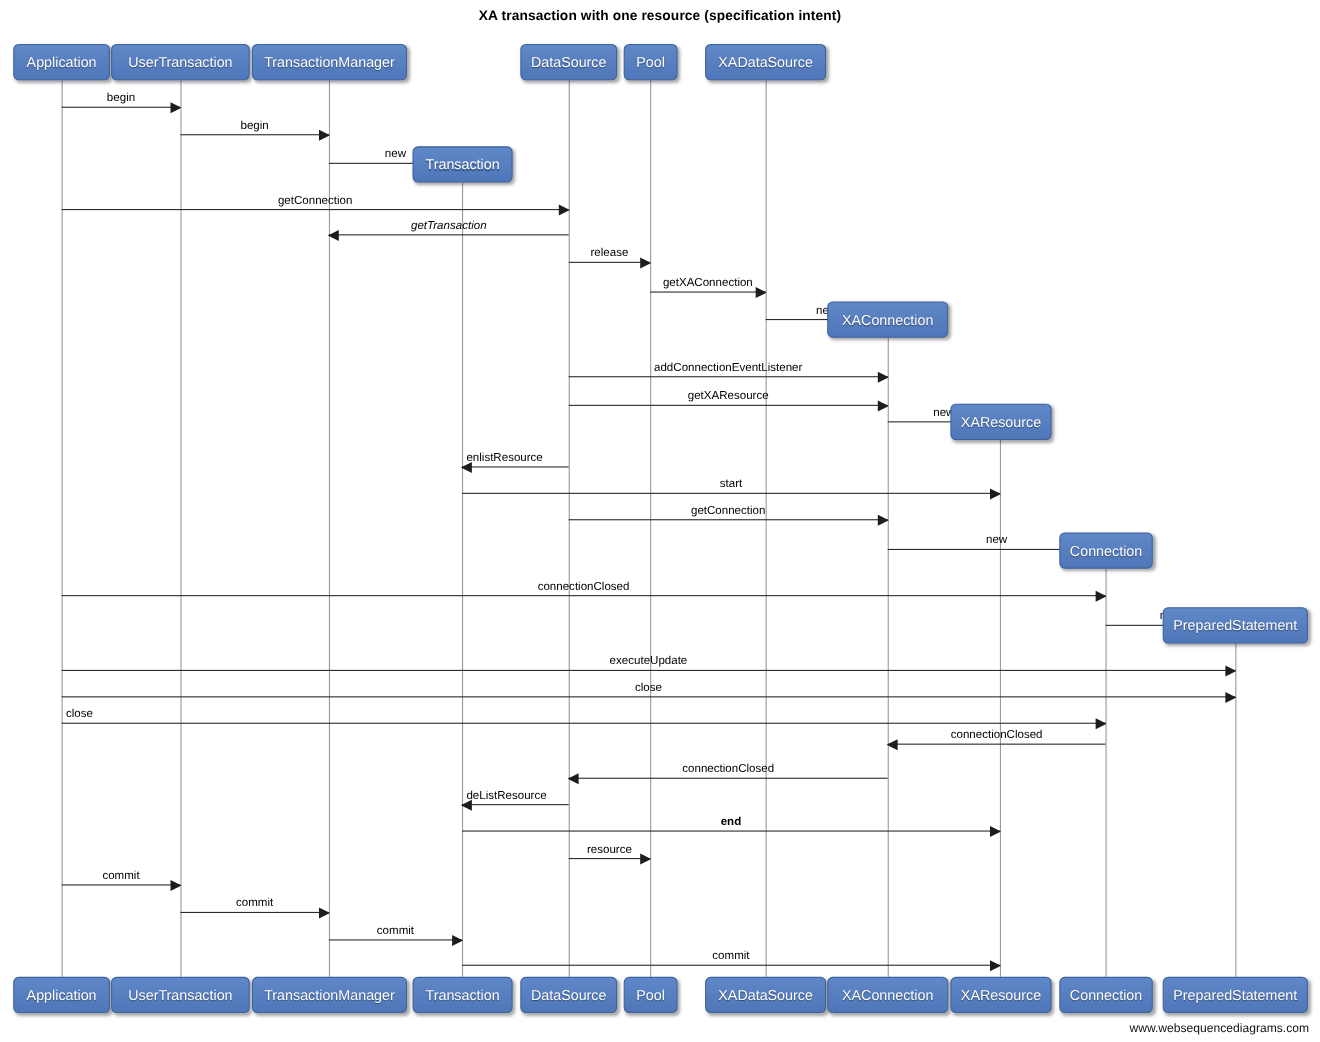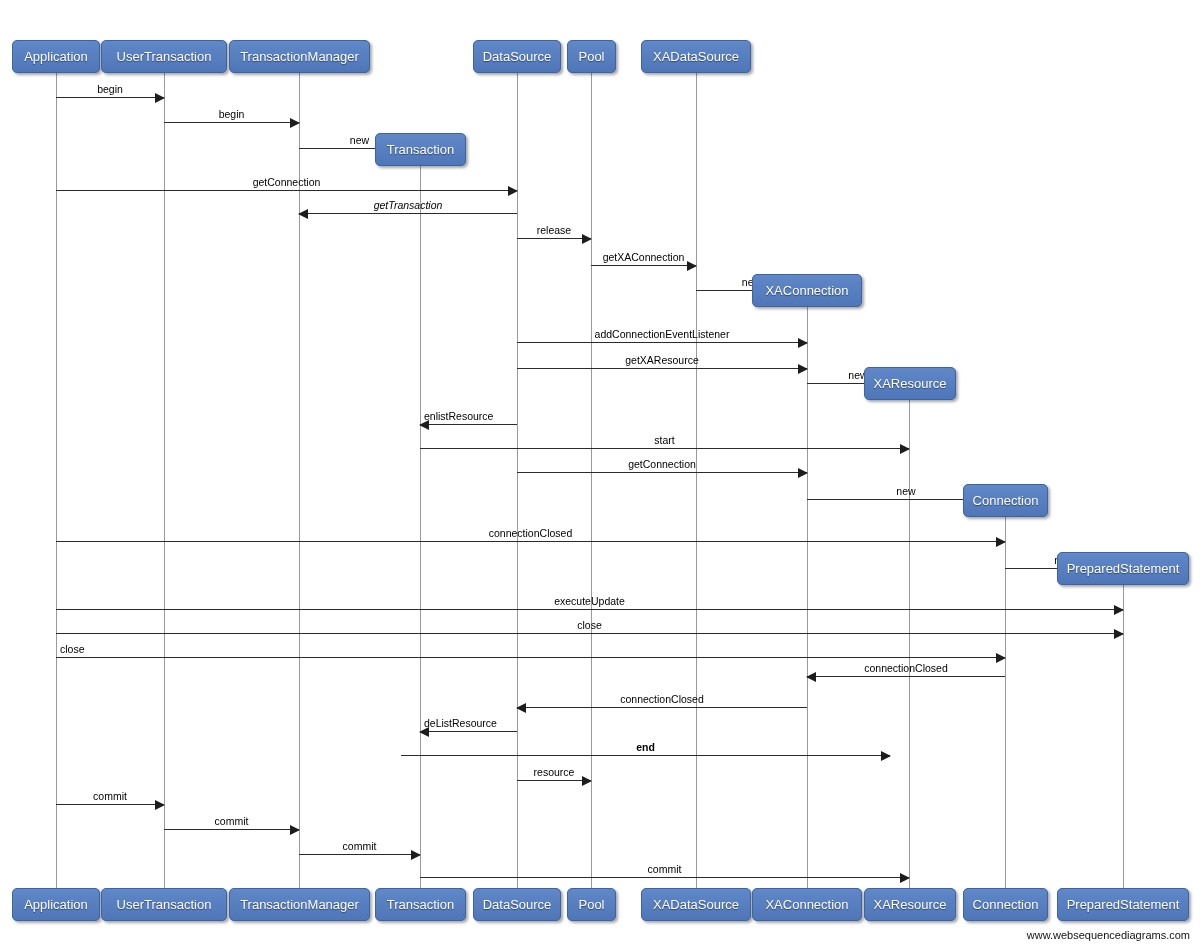--- a/index.html
+++ b/index.html
@@ -101,20 +101,21 @@
     font-size: 11px;
     color: #111111;
     white-space: nowrap;
   }
 </style>
 </head>
 <body>
 
 <div id="canvas">
 
+  <div id="diagram-title">XA transaction with one resource (specification intent)</div>
 
   <div id="lifelines-layer">
       <div class="lifeline" style="left: 56px; top: 73px; height: 815px;"></div>
       <div class="lifeline" style="left: 164px; top: 73px; height: 815px;"></div>
       <div class="lifeline" style="left: 299px; top: 73px; height: 815px;"></div>
       <div class="lifeline" style="left: 420px; top: 166px; height: 722px;"></div>
       <div class="lifeline" style="left: 517px; top: 73px; height: 815px;"></div>
       <div class="lifeline" style="left: 591px; top: 73px; height: 815px;"></div>
       <div class="lifeline" style="left: 696px; top: 73px; height: 815px;"></div>
       <div class="lifeline" style="left: 807px; top: 307px; height: 581px;"></div>
@@ -231,21 +232,21 @@
       <div class="msg lt" style="left: 517px; width: 290px; top: 707px;">
         <div class="line"></div>
         <div class="head"></div>
         <div class="label c">connectionClosed</div>
       </div>
       <div class="msg lt" style="left: 420px; width: 97px; top: 731px;">
         <div class="line"></div>
         <div class="head"></div>
         <div class="label l">deListResource</div>
       </div>
-      <div class="msg rt" style="left: 401px; width: 489px; top: 755px; font-weight: bold;">
+      <div class="msg rt" style="left: 420px; width: 489px; top: 755px; font-weight: bold;">
         <div class="line"></div>
         <div class="head"></div>
         <div class="label c">end</div>
       </div>
       <div class="msg rt" style="left: 517px; width: 74px; top: 780px;">
         <div class="line"></div>
         <div class="head"></div>
         <div class="label c">resource</div>
       </div>
       <div class="msg rt" style="left: 56px; width: 108px; top: 804px;">

